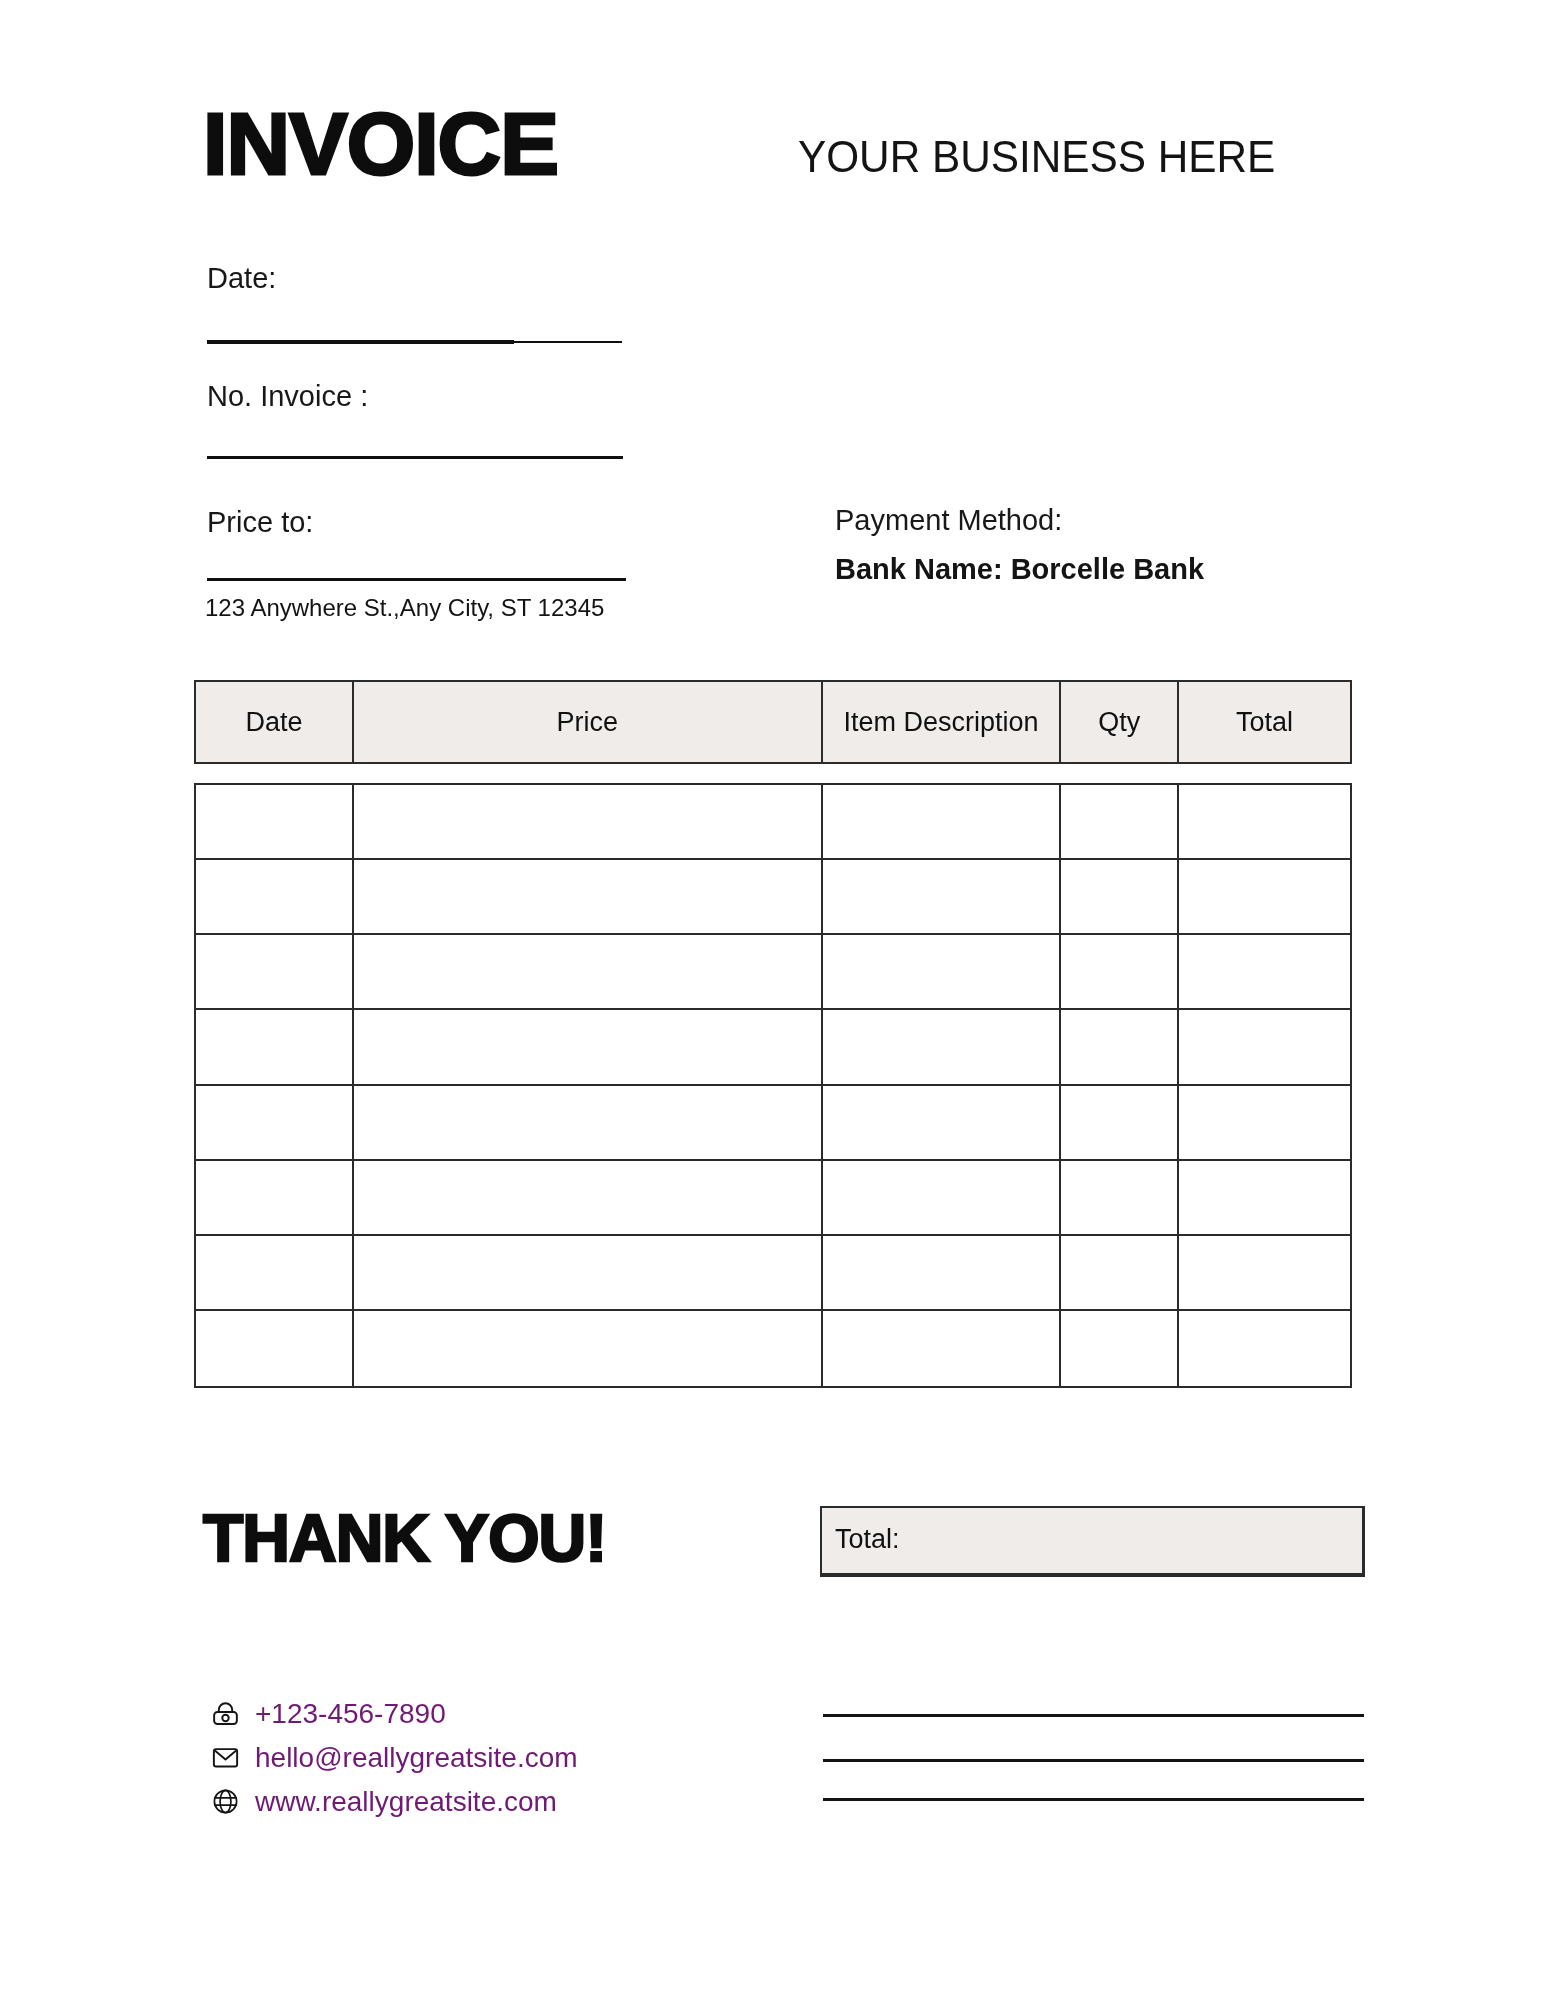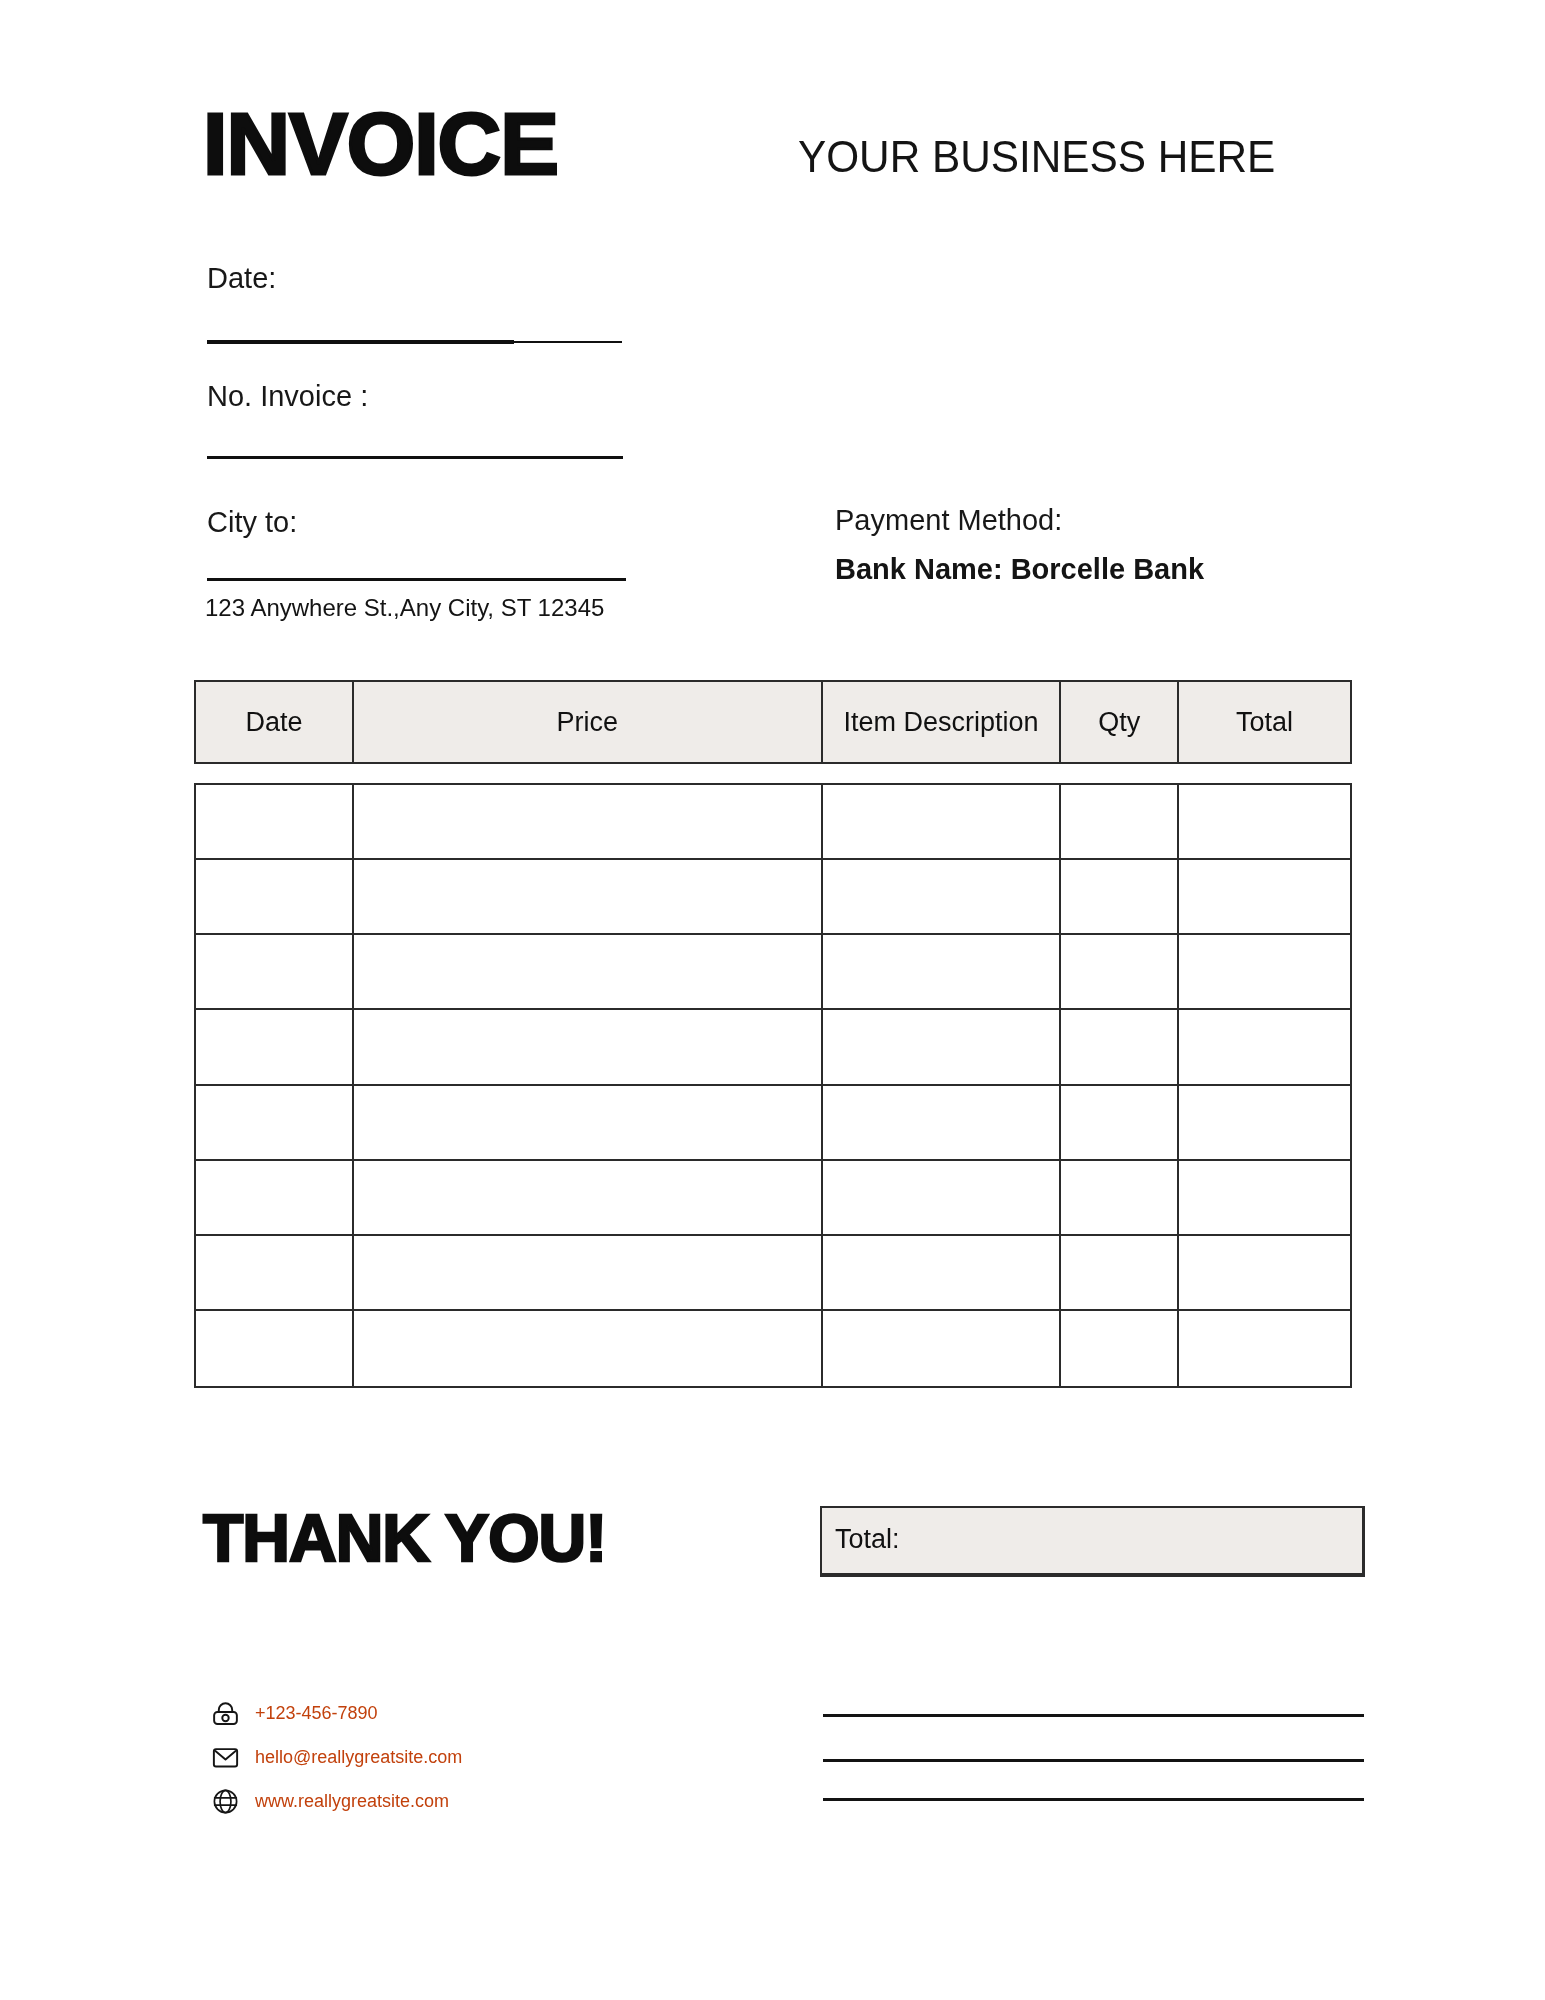--- a/index.html
+++ b/index.html
@@ -98,21 +98,21 @@
     box-sizing:border-box;
   }
   .totalbox span{
     position:absolute;left:13px;top:16px;
     font-size:27px;color:#111;
   }
 
   .contacts{left:210px;top:1698px;display:flex;flex-direction:column;gap:13px;}
   .contact-row{display:flex;align-items:center;gap:14px;height:31px;}
   .contact-row svg{width:31px;height:31px;flex:0 0 auto;}
-  .contact-text{font-size:18px;color:#c2410c;white-space:nowrap;}
+  .contact-text{font-size:28px;color:#701a75;white-space:nowrap;}
 
   .sigline{left:823px;width:541px;height:3px;background:#131313;}
   .sigline-0{top:1714px;}
   .sigline-1{top:1759px;}
   .sigline-2{top:1798px;}
 </style>
 </head>
 <body>
 
 <div class="page" style="--fill: #EFECE9; --border: #2B2B2B; --text: #1A1A1A;">
@@ -122,21 +122,21 @@
 
   <div class="abs label date-label">Date:</div>
   <div class="abs uline-date-wrap">
     <span class="uline-date-a"></span>
     <span class="uline-date-b"></span>
   </div>
 
   <div class="abs label invno-label">No. Invoice :</div>
   <div class="abs uline uline-invno"></div>
 
-  <div class="abs label billto-label">City to:</div>
+  <div class="abs label billto-label">Price to:</div>
   <div class="abs uline uline-billto"></div>
   <div class="abs address">123 Anywhere St.,Any City, ST 12345</div>
 
   <div class="abs label pm-label">Payment Method:</div>
   <div class="abs pm-line pm-bank">Bank Name: Borcelle Bank</div>
 
   <div class="abs thead" id="thead">
       <div class="th">Date</div>
       <div class="th">Price</div>
       <div class="th">Item Description</div>

